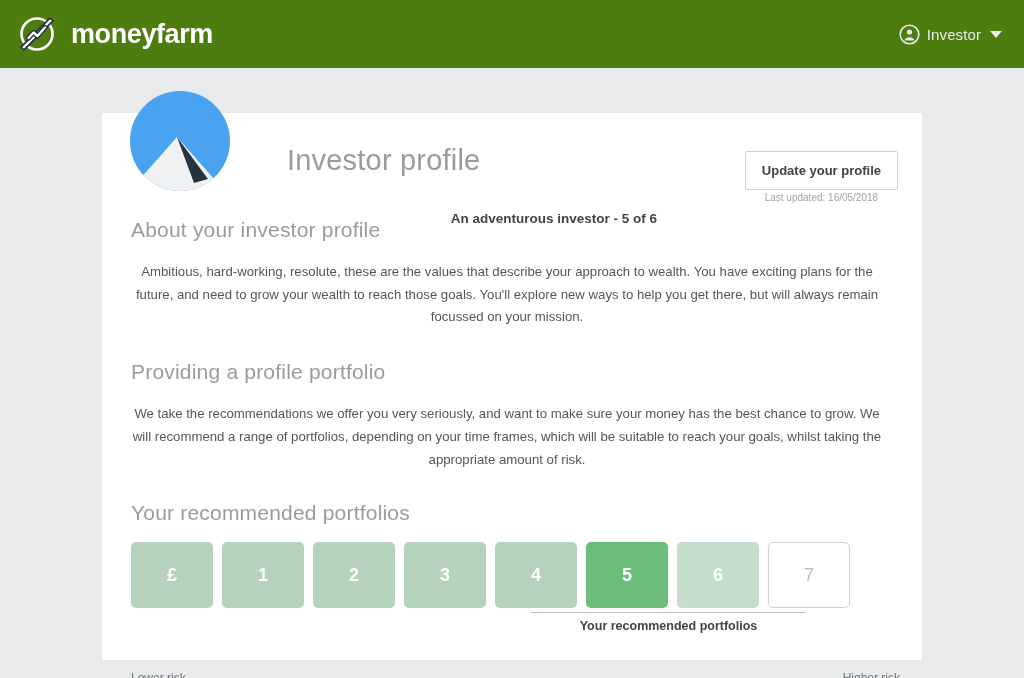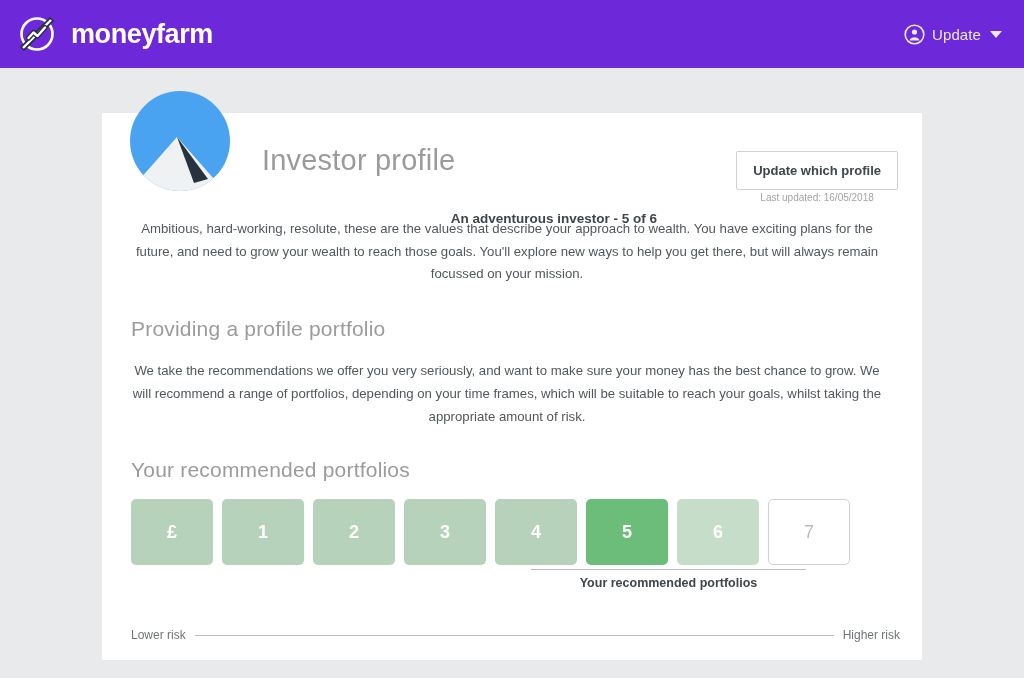--- a/index.html
+++ b/index.html
@@ -10,21 +10,21 @@
     font-family: "Liberation Sans", sans-serif;
     overflow: hidden;
   }
 
   
   .topbar {
     position: absolute;
     top: 0; left: 0;
     width: 1024px;
     height: 68px;
-    background: #6d28d9;
+    background: #4d7c0f;
     display: flex;
     align-items: center;
     justify-content: space-between;
     padding: 0 22px 0 16px;
   }
   .brand { display: flex; align-items: center; gap: 13px; }
   .brand-mark { width: 42px; height: 42px; display: block; }
   .brand-name {
     color: #ffffff;
     font-size: 27px;
@@ -69,21 +69,21 @@
   
   .profile-head {
     position: absolute;
     left: 160px;
     top: 28px;
     right: 24px;
     display: flex;
     justify-content: space-between;
     align-items: flex-start;
   }
-  .title-block { padding-top: 4px; }
+  .title-block { padding-top: 4px; margin-left: 25px; }
   .page-title {
     font-size: 29px;
     font-weight: 300;
     color: #9b9b9b;
     letter-spacing: 0.2px;
     line-height: 1.1;
   }
   .profile-sub {
     font-size: 13.5px;
     font-weight: bold;
@@ -226,21 +226,21 @@
   </div>
 
   <div class="account">
     <span class="account-icon">
       <svg viewBox="0 0 21 21" width="21" height="21">
         <circle cx="10.5" cy="10.5" r="9.3" fill="none" stroke="#e8eaec" stroke-width="1.6"></circle>
         <circle cx="10.5" cy="8" r="2.6" fill="#e8eaec"></circle>
         <path d="M5.4 16.6a5.6 5.6 0 0 1 10.2 0z" fill="#e8eaec"></path>
       </svg>
     </span>
-    <span class="account-label">Update</span>
+    <span class="account-label">Investor</span>
     <span class="caret"></span>
   </div>
 
 </div>
 
 <div class="card">
 
   <span class="avatar">
     <svg viewBox="0 0 100 100" width="100" height="100">
       <defs>
@@ -254,28 +254,29 @@
         <path d="M47 46 L78 88 L64 92 Z" fill="#27323f"></path>
       </g>
     </svg>
   </span>
 
   <div class="profile-head">
     <div class="title-block">
       <div class="page-title">Investor profile</div>
     </div>
     <div class="btn-block">
-      <button class="btn-update">Update which profile</button>
+      <button class="btn-update">Update your profile</button>
       <div class="last-updated">Last updated: 16/05/2018</div>
     </div>
   </div>
   <div class="profile-sub" style="position:absolute; left:260px; top:78px;margin-top:20px;">An adventurous investor - 5 of 6</div>
 
   <div class="content">
 
+    <div class="section-title">About your investor profile</div>
     <div class="body-text">Ambitious, hard-working, resolute, these are the values that describe your approach to wealth. You have exciting plans for the future, and need to grow your wealth to reach those goals. You'll explore new ways to help you get there, but will always remain focussed on your mission.</div>
 
     <div class="gap-1"></div>
 
     <div class="section-title">Providing a profile portfolio</div>
     <div class="body-text">We take the recommendations we offer you very seriously, and want to make sure your money has the best chance to grow. We will recommend a range of portfolios, depending on your time frames, which will be suitable to reach your goals, whilst taking the appropriate amount of risk.</div>
 
     <div class="gap-2"></div>
 
     <div class="section-title tight">Your recommended portfolios</div>

